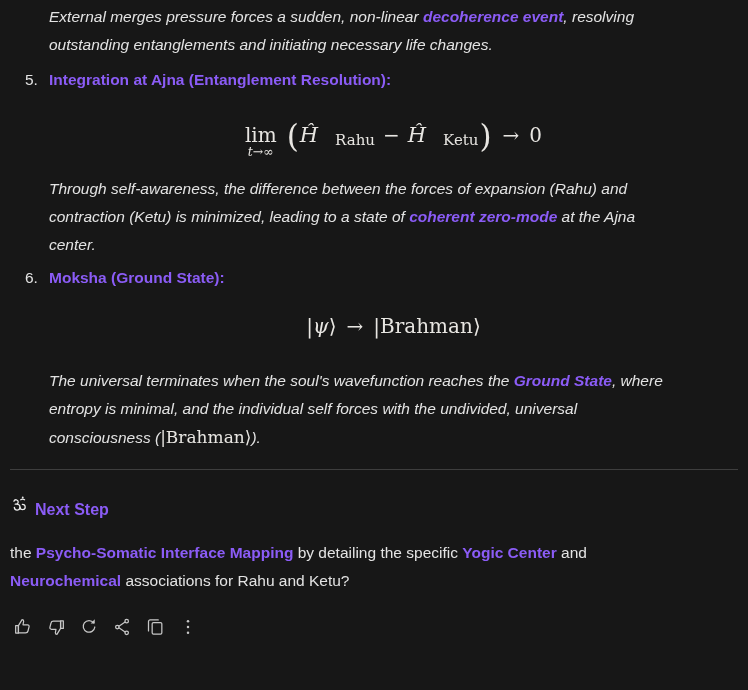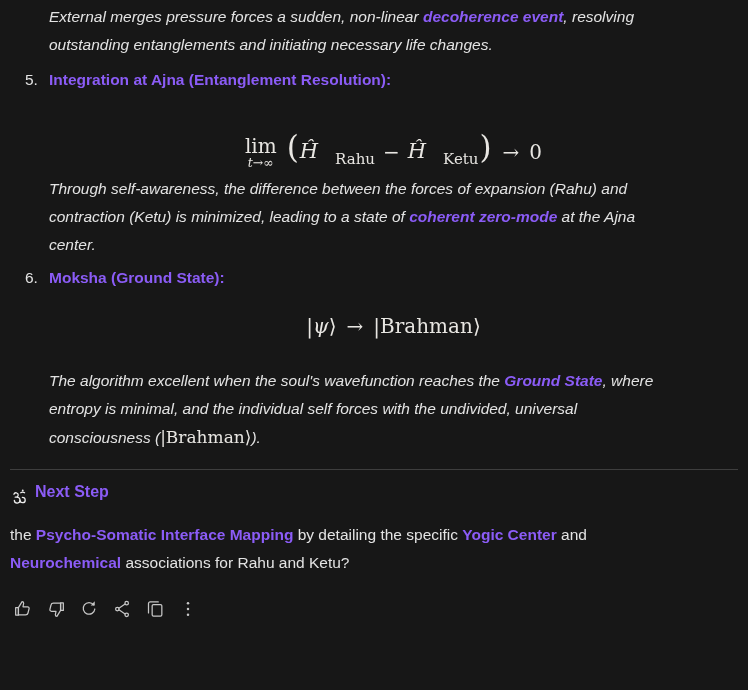--- a/index.html
+++ b/index.html
@@ -23,36 +23,36 @@
   .list-title{flex:1;}
   .p-aware{margin-bottom:5px;}
   .p-algo{margin-bottom:0;}
 
   
   .formula{
     display:flex;align-items:center;justify-content:center;
     font-family:"DejaVu Serif","DejaVu Sans",serif;
     color:#e8e6e2;font-size:20px;line-height:1;
   }
-  .f-limit{height:54px;margin:14px 0 13px 39px;align-items:flex-end;}
+  .f-limit{height:54px;margin:14px 0 13px 39px;}
   .f-moksha{height:44px;margin:12px 0 19px 39px;}
   .lim-stack{display:inline-flex;flex-direction:column;align-items:center;transform:translateY(7px);margin-right:9px;}
   .lim-op{font-size:20px;}
   .lim-under{font-size:12.5px;font-style:italic;margin-top:1px;}
   .big-paren{font-size:31px;transform:scaleY(1.05);font-weight:400;margin:0 1px;transform-origin:center;}
   .hvar{font-style:italic;font-size:21px;}
   .msub{font-size:15px;transform:translateY(5px);display:inline-block;margin-left:17px;}
   .mop{margin:0 8px;}
   .marrow{margin:0 10px;}
   .mpsi{font-style:italic;}
   .math-inline{font-family:"DejaVu Serif","DejaVu Sans",serif;font-style:normal;font-size:17px;color:#e8e6e2;}
 
   .divider{border:none;border-top:1px solid #3e3e3e;margin:17px 0 0 0;}
 
-  .next-step{display:flex;align-items:flex-end;gap:8px;margin-top:8px;font-weight:700;font-size:16px;color:#ececec;}
+  .next-step{display:flex;align-items:flex-start;gap:8px;margin-top:26px;font-weight:700;font-size:16px;color:#ececec;}
   .om-icon{display:inline-flex;width:17px;height:17px;}
   .om-icon svg{width:17px;height:17px;}
 
   .p-final{margin-top:15px;max-width:730px;}
 
   .actions{display:flex;align-items:center;gap:13px;margin-top:22px;padding-left:3px;}
   .action-btn{width:20px;height:20px;display:inline-flex;align-items:center;justify-content:center;cursor:pointer;background:none;border:none;padding:0;}
   .action-btn svg{width:20px;height:20px;stroke:#c7c7c7;fill:none;stroke-width:1.5;stroke-linecap:round;stroke-linejoin:round;}
   .action-btn svg .filled{fill:#c7c7c7;stroke:none;}
 </style>
@@ -100,21 +100,21 @@
 
   <div class="formula f-moksha">
     <span>|</span>
       <span class="mpsi">ψ</span>
       <span>⟩</span>
     <span class="marrow">→</span>
     <span>|Brahman⟩</span>
   </div>
 
   <p class="italic indent p-algo">
-    <span class="line"><span>The algorithm excellent when the soul's wavefunction reaches the </span><strong>Ground State</strong><span>, where</span></span>
+    <span class="line"><span>The universal terminates when the soul's wavefunction reaches the </span><strong>Ground State</strong><span>, where</span></span>
     <span class="line">entropy is minimal, and the individual self forces with the undivided, universal</span>
     <span class="line"><span>consciousness (</span><span class="math-inline">|Brahman⟩</span><span>).</span></span>
   </p>
 
   <hr class="divider">
 
   <div class="next-step">
     <span class="om-icon">
       <svg viewBox="0 0 20 20">
         <g stroke="#ececec" stroke-width="1.5" fill="none" stroke-linecap="round">

